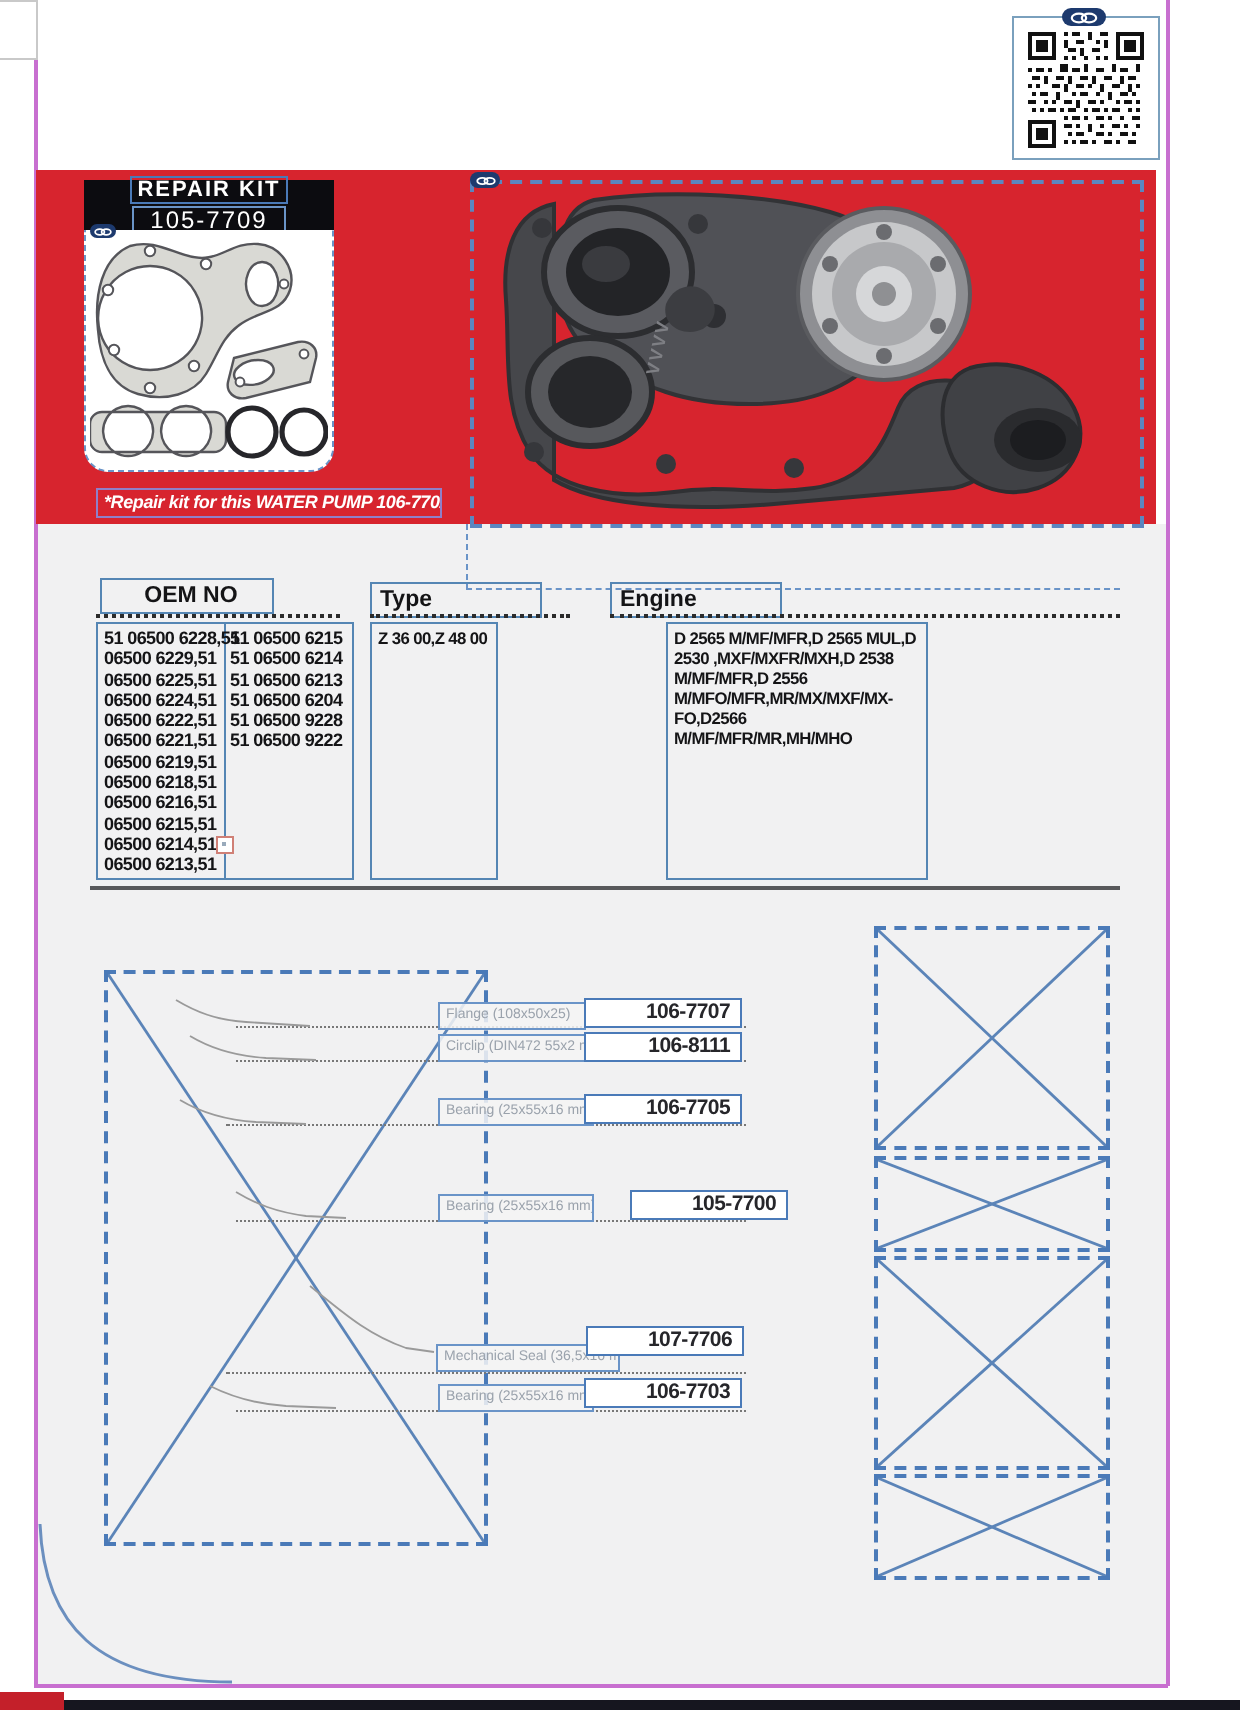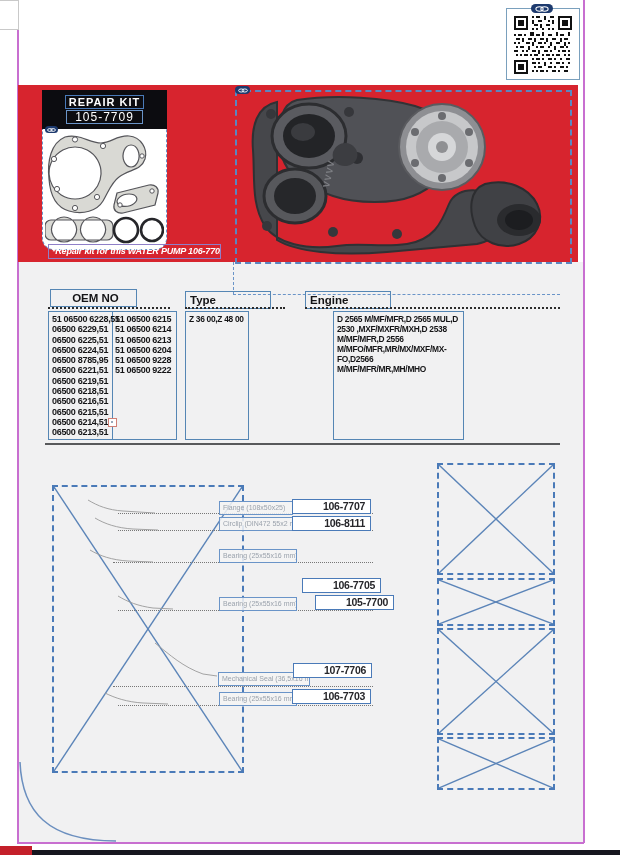--- a/index.html
+++ b/index.html
@@ -26,21 +26,21 @@
   .link-pill svg{display:block;}
 
   
   .red-band{position:absolute;left:18px;top:85px;width:560px;height:177px;background:#d7242e;}
 
   
   .product-box{position:absolute;left:235px;top:90px;width:333px;height:170px;border:2px dashed #5b86c0;}
 
   
   .kit-card{position:absolute;left:42px;top:90px;width:125px;}
-  .kit-head{background:#0c0c10;height:39px;display:flex;flex-direction:column;align-items:center;justify-content:center;gap:1px;}
+  .kit-head{background:#0c0c10;height:25px;display:flex;flex-direction:column;align-items:center;justify-content:center;gap:1px;}
   .kit-title{font-size:11px;font-weight:800;color:#fff;letter-spacing:1px;border:1px solid #4a7ab8;padding:0 3px;line-height:12px;}
   .kit-num{font-size:12px;color:#fff;letter-spacing:1px;border:1px solid #6a94c8;padding:0 8px;line-height:12px;}
   .kit-body{background:#fff;height:120px;border:1.5px dashed #6a94c8;border-top:none;
             border-bottom-left-radius:12px;border-bottom-right-radius:12px;position:relative;}
   .kit-caption{position:absolute;left:48px;top:244px;width:168px;height:13px;border:1px solid #8f7fc8;
                color:#fff;font-size:9px;font-style:italic;font-weight:700;line-height:13px;padding-left:3px;
                white-space:nowrap;overflow:hidden;letter-spacing:-0.2px;}
 
   
   .sec-head{position:absolute;height:16px;border:1px solid #5586b4;font-size:11.5px;font-weight:800;color:#141416;
@@ -299,21 +299,21 @@
 
   <div class="sec-head" style="left:50px;top:289px;width:81px;text-align:center;">OEM NO</div>
   <div class="dotted-u" style="left:48px;top:307px;width:122px;"></div>
   <div class="spec-box" style="left:48px;top:311px;width:127px;height:127px;">
     <div style="position:absolute;left:63px;top:0;width:1px;height:127px;background:#5586b4;"></div>
     <div class="oem-col" style="left:3px;">
       <div>51 06500 6228,51</div>
       <div>06500 6229,51</div>
       <div>06500 6225,51</div>
       <div>06500 6224,51</div>
-      <div>06500 8785,95</div>
+      <div>06500 6222,51</div>
       <div>06500 6221,51</div>
       <div>06500 6219,51</div>
       <div>06500 6218,51</div>
       <div>06500 6216,51</div>
       <div>06500 6215,51</div>
       <div>06500 6214,51</div>
       <div>06500 6213,51</div>
     </div>
     <div class="oem-col" style="left:66px;">
       <div>51 06500 6215</div>
@@ -361,21 +361,21 @@
   <div class="dot-line" style="left:118px;top:513px;width:255px;"></div>
   <div class="callout-label" style="left:219px;top:501px;width:66px;">Flange (108x50x25)</div>
   <div class="callout-num" style="left:292px;top:499px;width:72px;">106-7707</div>
 
   <div class="dot-line" style="left:118px;top:530px;width:255px;"></div>
   <div class="callout-label" style="left:219px;top:517px;width:76px;">Circlip (DIN472 55x2 mm)</div>
   <div class="callout-num" style="left:292px;top:516px;width:72px;">106-8111</div>
 
   <div class="dot-line" style="left:113px;top:562px;width:260px;"></div>
   <div class="callout-label" style="left:219px;top:549px;width:70px;">Bearing (25x55x16 mm)</div>
-  <div class="callout-num" style="left:292px;top:578px;width:72px;margin-left:10px;">106-7705</div>
+  <div class="callout-num" style="left:292px;top:547px;width:72px;">106-7705</div>
 
   <div class="dot-line" style="left:118px;top:610px;width:255px;"></div>
   <div class="callout-label" style="left:219px;top:597px;width:70px;">Bearing (25x55x16 mm)</div>
   <div class="callout-num" style="left:292px;top:595px;width:72px;margin-left:23px;">105-7700</div>
 
   <div class="dot-line" style="left:113px;top:686px;width:260px;"></div>
   <div class="callout-label" style="left:218px;top:672px;width:84px;">Mechanical Seal (36,5x16 mm)</div>
   <div class="callout-num" style="left:293px;top:663px;width:72px;">107-7706</div>
 
   <div class="dot-line" style="left:118px;top:705px;width:255px;"></div>

